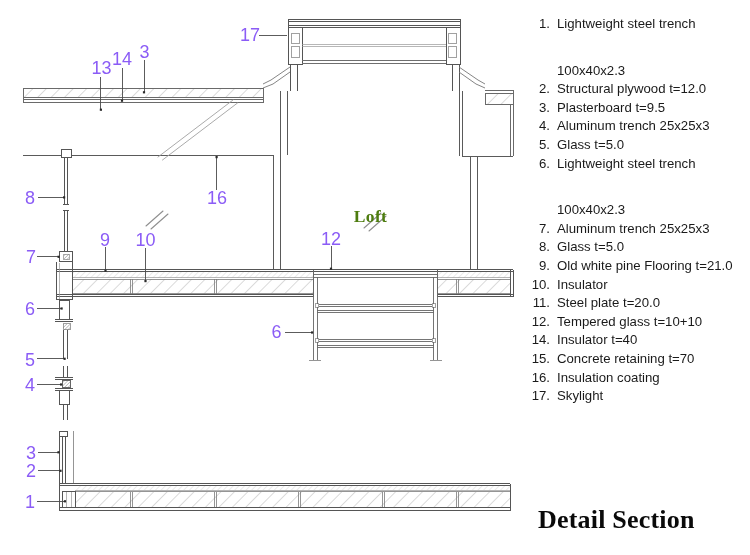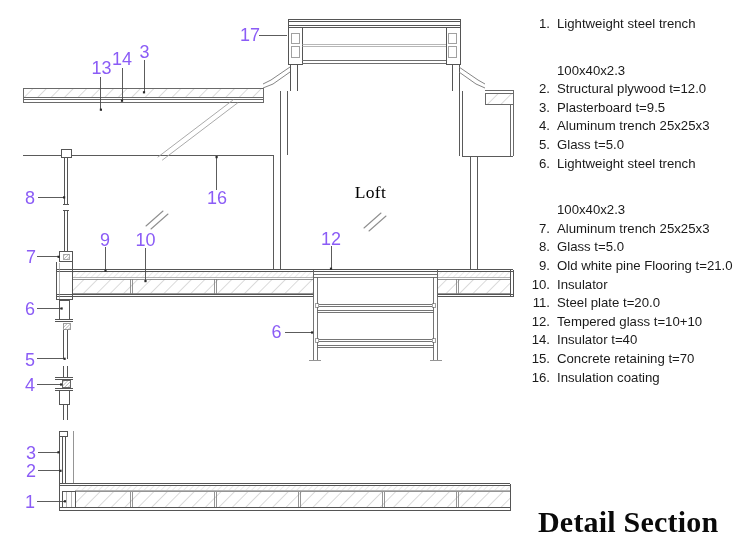--- a/index.html
+++ b/index.html
@@ -2,30 +2,30 @@
 <html><head>
 <meta charset="utf-8">
 <style>
   html,body{margin:0;padding:0;background:#ffffff;}
   .stage{position:relative;width:750px;height:555px;background:#ffffff;overflow:hidden;
          font-family:"Liberation Sans",sans-serif;}
   .stage svg{position:absolute;left:0;top:0;}
   .callout{position:absolute;transform:translate(-50%,-50%);font-size:18px;color:#8b5cf6;
            font-family:"Liberation Sans",sans-serif;white-space:nowrap;}
   .room-label{position:absolute;transform:translate(-50%,-50%);
-              font-family:"Liberation Serif",serif;font-weight:normal;font-size:17.5px;
-              color:#000000;letter-spacing:.4px;white-space:nowrap;}
+              font-family:"Liberation Serif",serif;font-weight:bold;font-size:17.5px;
+              color:#4d7c0f;letter-spacing:.4px;white-space:nowrap;margin-top:24px;}
   .legend{position:absolute;left:530px;top:15px;width:218px;color:#1a1a1a;
           font-size:13.2px;line-height:18.6px;}
   .legend-row{display:flex;}
   .legend-row .num{width:20px;text-align:right;flex:0 0 auto;margin-right:7px;}
   .legend-row .body{flex:1 1 auto;}
   .legend-row .sub{margin-left:0px;margin-top:28px;}
   .title{position:absolute;left:538px;top:505px;font-family:"Liberation Serif",serif;
-         font-weight:bold;font-size:30px;color:#0a0a0a;letter-spacing:.2px;white-space:nowrap;}
+         font-weight:bold;font-size:26px;color:#0a0a0a;letter-spacing:.2px;white-space:nowrap;}
 </style>
 </head>
 <body>
 
 <div class="stage">
 
   <svg width="750" height="555" viewBox="0 0 750 555">
     <defs>
       <pattern id="h1" width="9.5" height="9.5" patternUnits="userSpaceOnUse" patternTransform="rotate(45)">
         <line x1="0" y1="0" x2="0" y2="9.5" stroke="#b0b0b0" stroke-width="0.9"></line>
@@ -335,17 +335,21 @@
       <span class="body">Insulator t=40</span>
     </div>
     <div class="legend-row">
       <span class="num">15.</span>
       <span class="body">Concrete retaining t=70</span>
     </div>
     <div class="legend-row">
       <span class="num">16.</span>
       <span class="body">Insulation coating</span>
     </div>
+    <div class="legend-row">
+      <span class="num">17.</span>
+      <span class="body">Skylight</span>
+    </div>
   </div>
 
   <div class="title">Detail Section</div>
 
 </div>
 
 </body></html>

